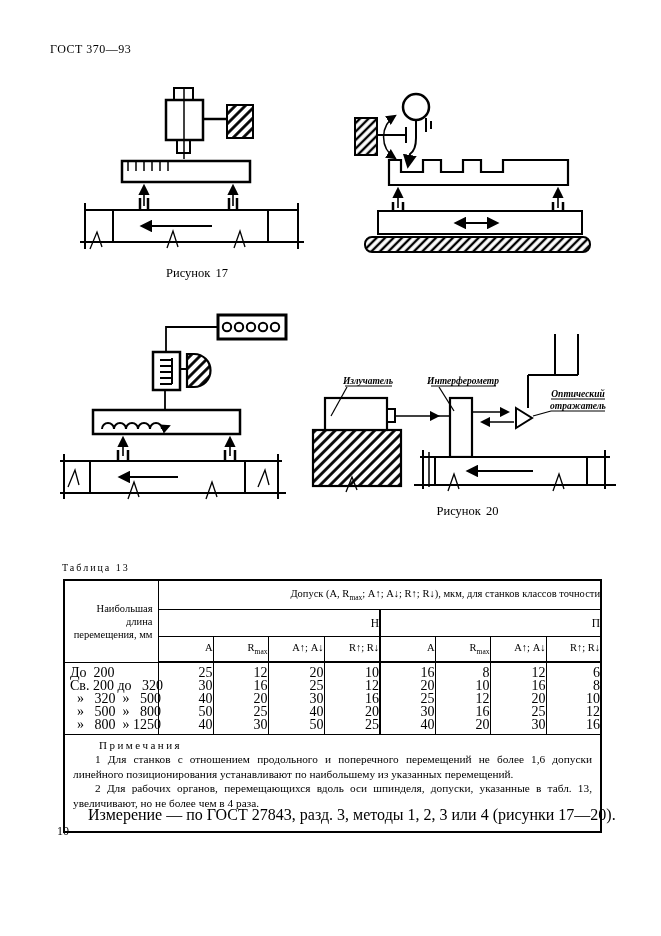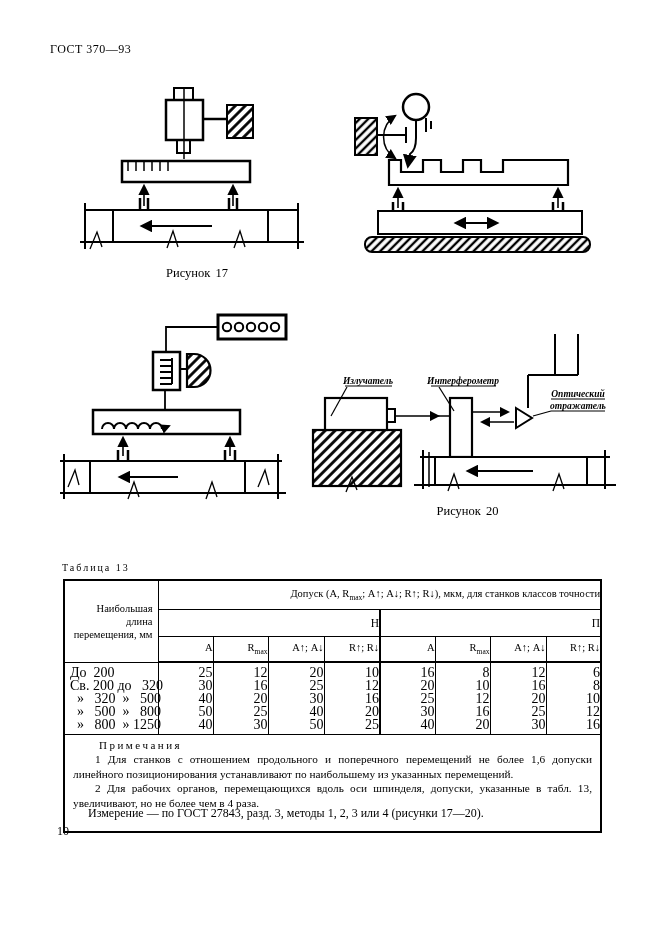--- a/index.html
+++ b/index.html
@@ -27,21 +27,21 @@
   .t13 td.c1{width:94px;font-size:10.5px;line-height:1.25;padding:0 5px;}
   .t13 sub{font-size:7.5px;}
   .t13 td.pdiv{border-left:2.5px solid #000;}
   .t13 tr.body td{vertical-align:top;padding-top:3px;padding-bottom:3px;}
   .t13 tr.body td div{line-height:13px;font-size:14px;}
   .t13 td.c1b{text-align:left;}
   .t13 td.c1b div{white-space:pre;padding-left:5px;}
   .t13 tr.notesrow td{text-align:left;vertical-align:top;padding:4px 8px 20px 8px;}
   .notes-title{font-size:11px;letter-spacing:2.5px;text-indent:26px;margin-bottom:1px;}
   .note-p{font-size:11.3px;line-height:1.3;text-indent:22px;margin:0;text-align:justify;}
-  .measure-line{position:absolute;left:88px;top:806px;font-size:12px;}
+  .measure-line{position:absolute;left:88px;top:806px;font-size:16px;}
   .page-num{position:absolute;left:57px;top:824px;font-size:12px;}
 </style>
 </head>
 <body>
 
 <div class="page">
 
   <div class="doc-code">ГОСТ 370—93</div>
 
   <div class="fig" style="left:72px;top:86px;width:250px;">

